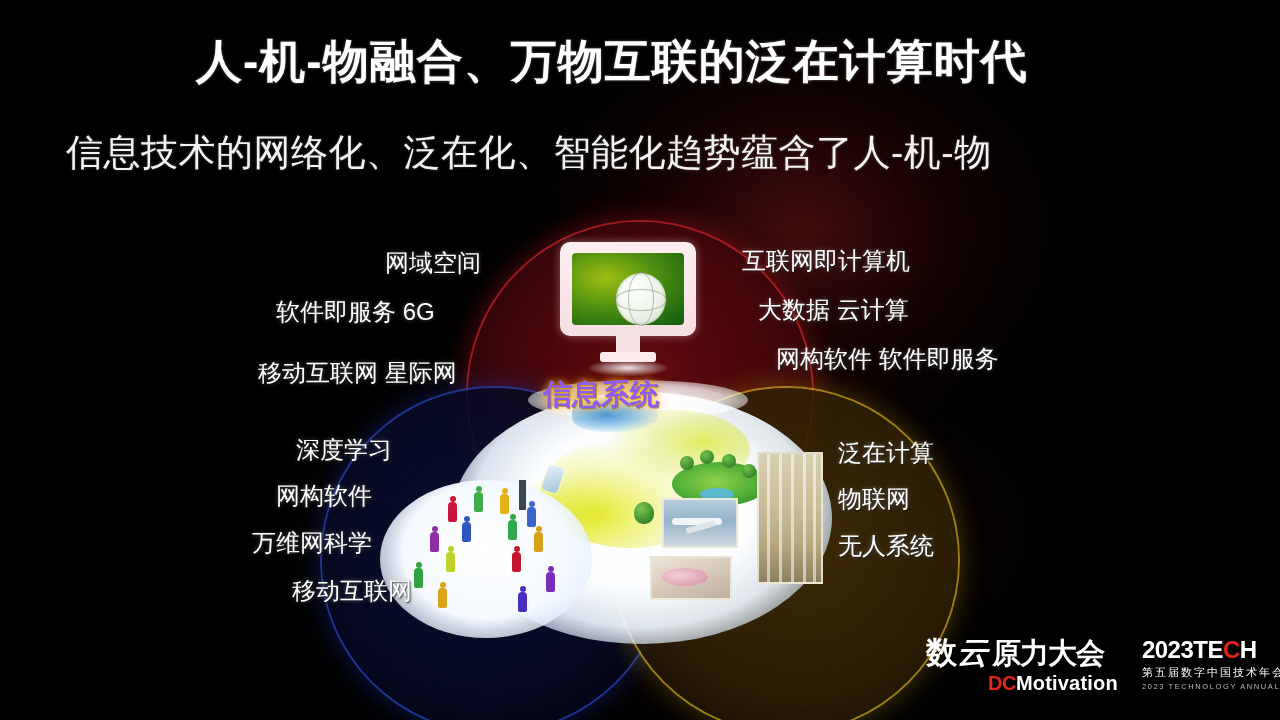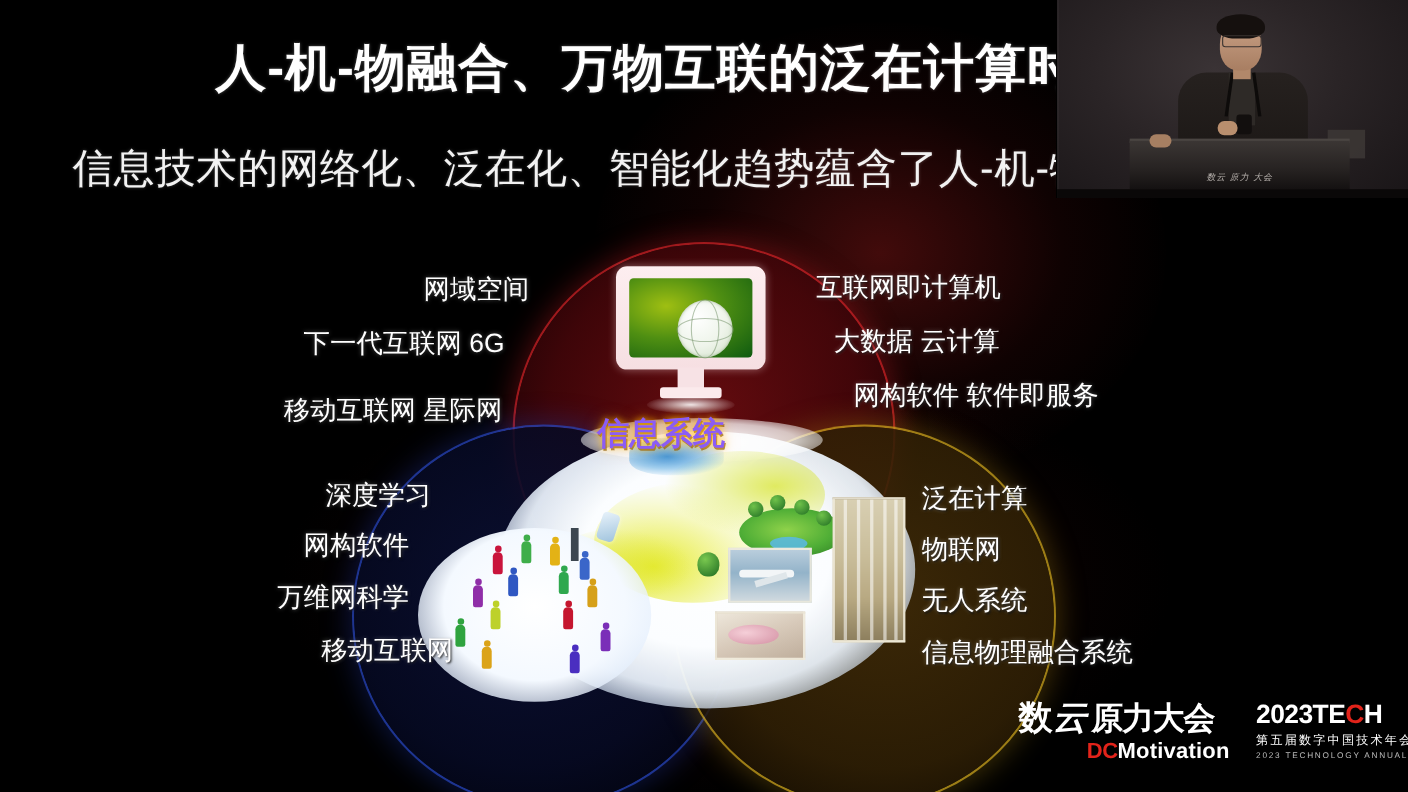--- a/index.html
+++ b/index.html
@@ -234,36 +234,35 @@
     </div>
     <div class="photo ph-mach">
       <div class="blob2"></div>
     </div>
 
     <div class="caption" id="cap-info">信息系统</div>
 
   </div>
 
   <div class="kw" style="left:385px;top:247px;">网域空间</div>
-  <div class="kw" style="left:276px;top:296px;">下一代互联网  6G</div>
+  <div class="kw" style="left:276px;top:296px;">软件即服务  6G</div>
   <div class="kw" style="left:258px;top:357px;">移动互联网  星际网</div>
 
   <div class="kw" style="left:742px;top:245px;">互联网即计算机</div>
   <div class="kw" style="left:758px;top:294px;">大数据      云计算</div>
   <div class="kw" style="left:776px;top:343px;">网构软件   软件即服务</div>
 
   <div class="kw" style="left:296px;top:434px;">深度学习</div>
   <div class="kw" style="left:276px;top:480px;">网构软件</div>
   <div class="kw" style="left:252px;top:527px;">万维网科学</div>
   <div class="kw" style="left:292px;top:575px;">移动互联网</div>
 
   <div class="kw" style="left:838px;top:437px;text-align:center;">泛在计算</div>
   <div class="kw" style="left:838px;top:483px;">物联网</div>
   <div class="kw" style="left:838px;top:530px;">无人系统</div>
-  <div class="kw" style="left:838px;top:577px;">信息物理融合系统</div>
 
   <div id="logos">
     <div id="logo-main">
       <div class="row1">
         <span class="lg-shu">数</span>
         <span class="lg-yun">云</span>
         <span class="lg-yuanli">原力大会</span>
       </div>
       <div class="row2">
         <span class="lg-dc">DC</span>
@@ -275,33 +274,14 @@
 
     <div id="logo-tech">
       <div class="lg-2023">
         <span>2023</span><span>TE</span><span class="hl">C</span><span>H</span>
       </div>
       <div class="lg-cn">第五届数字中国技术年会</div>
       <div class="lg-en">2023 TECHNOLOGY ANNUAL SUMMIT</div>
     </div>
   </div>
 
-  <div id="video">
-    <div class="vbg"></div>
-    <div class="v-body"></div>
-    <div class="v-shirt"></div>
-    <div class="v-lanyard-l"></div>
-    <div class="v-lanyard-r"></div>
-    <div class="v-neck"></div>
-    <div class="v-head"></div>
-    <div class="v-hair"></div>
-    <div class="v-glass"></div>
-    <div class="v-badge"></div>
-    <div class="v-hand"></div>
-    <div class="v-screen"></div>
-    <div class="v-podtop"></div>
-    <div class="v-podium"></div>
-    <div class="v-hand2"></div>
-    <div class="v-podtext">数云 原力 大会</div>
-    <div class="v-floor"></div>
-  </div>
 
 </div>
 
 </body></html>

